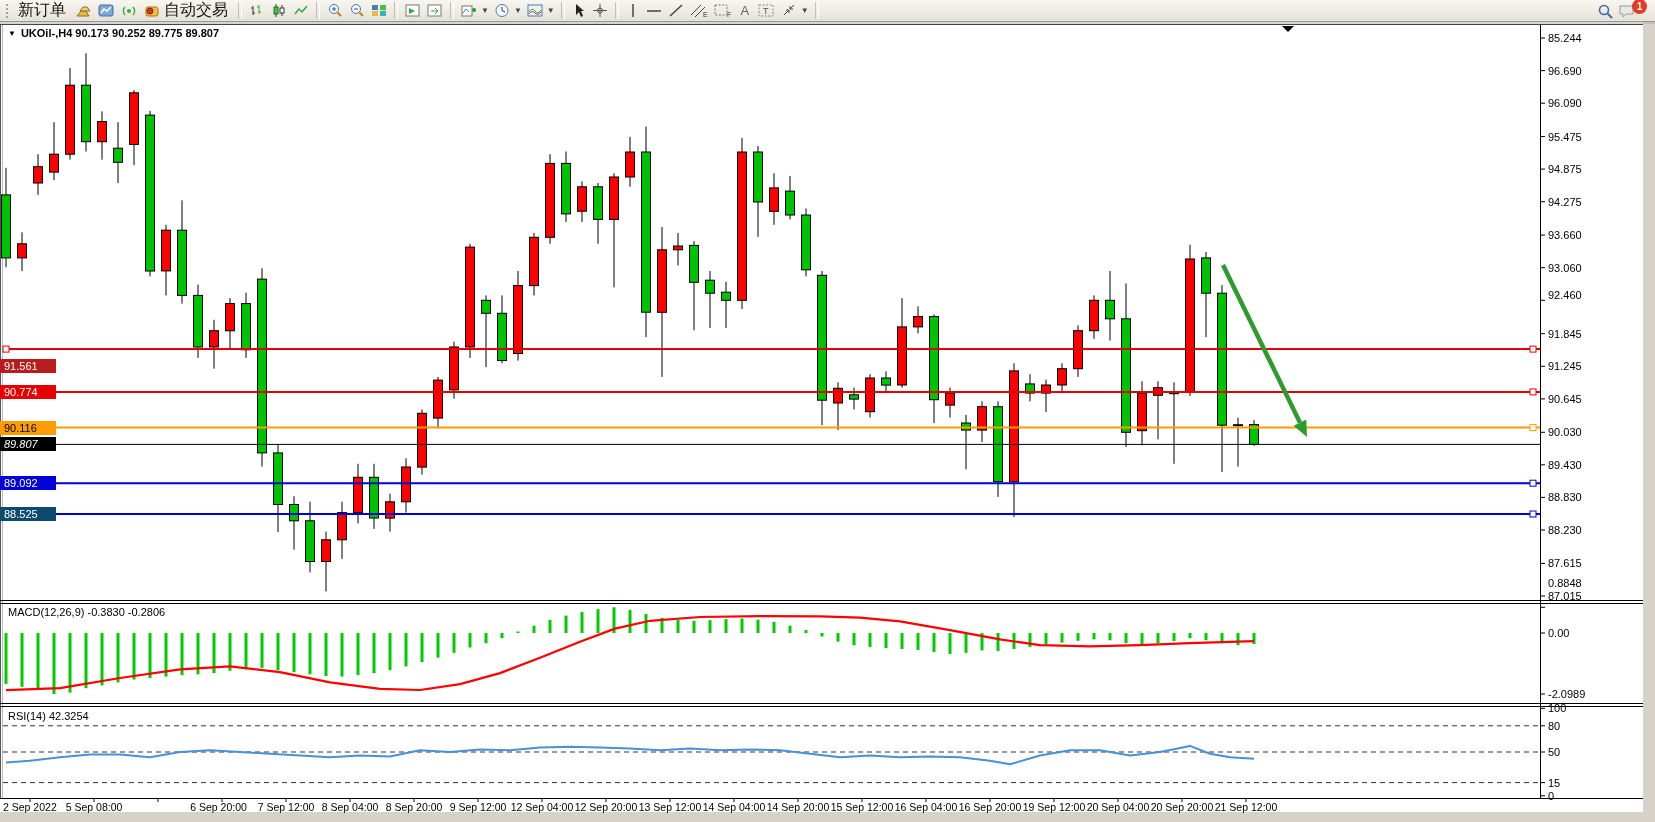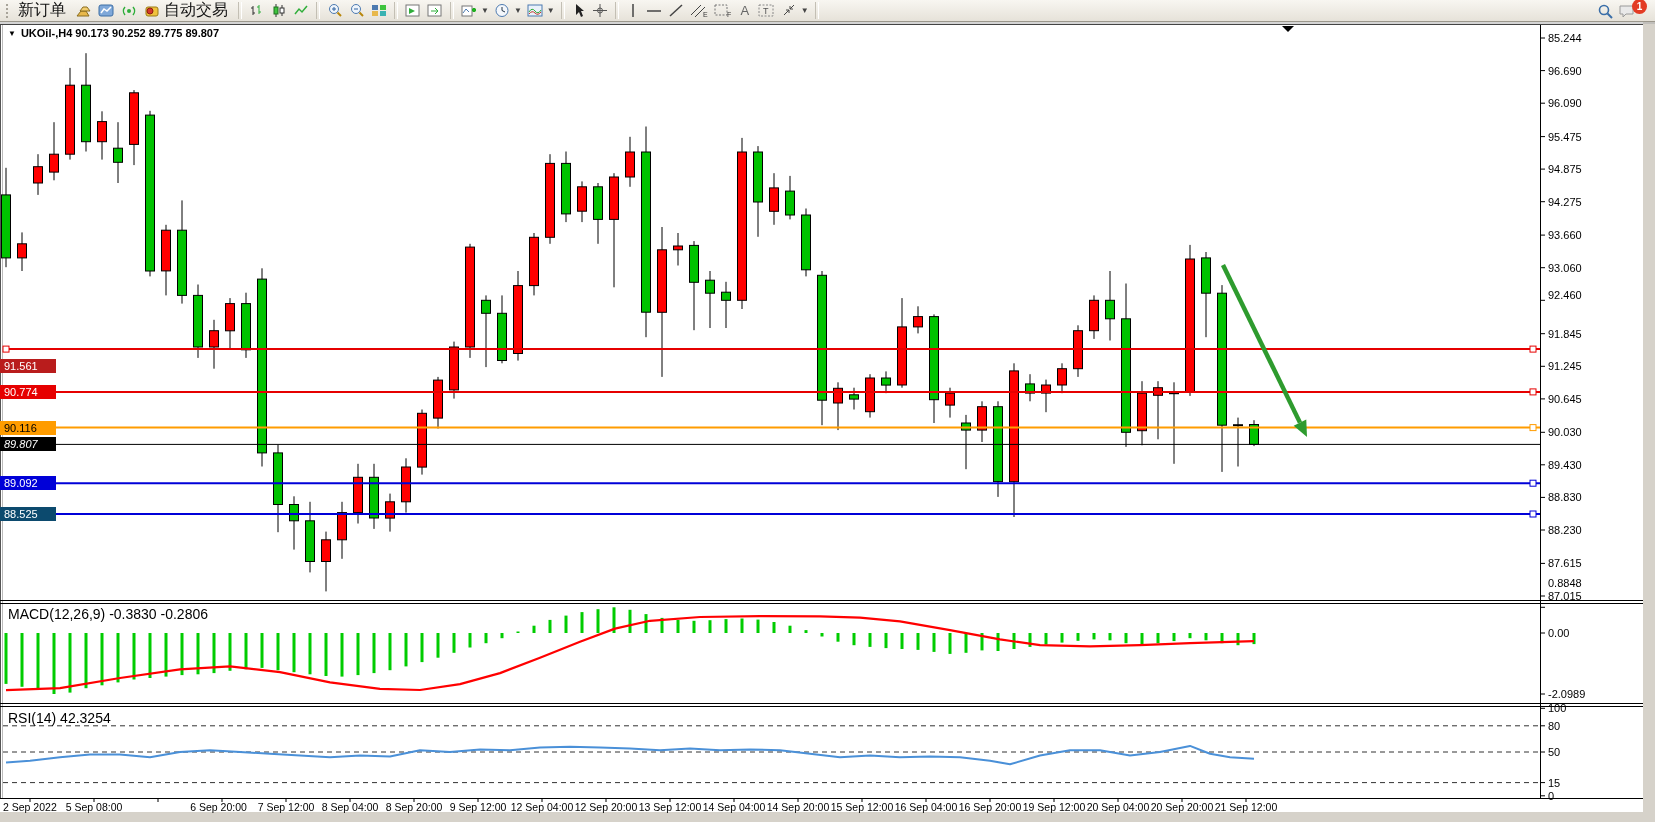--- a/index.html
+++ b/index.html
@@ -22,21 +22,21 @@
     font-weight:bold;display:flex;align-items:center;justify-content:center;margin-left:-8px;margin-top:-8px;}
   
   #chart-svg{position:absolute;left:0;top:0;z-index:5;}
   #labels{position:absolute;left:0;top:0;width:1655px;height:822px;z-index:10;pointer-events:none;}
   .axis-lab{position:absolute;font-size:11px;color:#000;white-space:nowrap;}
   .time-lab{position:absolute;font-size:10.5px;color:#000;white-space:nowrap;transform:translateX(-50%);}
   .price-badge{position:absolute;left:1542px;width:56px;height:14px;font-size:11px;line-height:14px;
     color:#fff;padding-left:4px;box-sizing:border-box;white-space:nowrap;}
   #chart-title{position:absolute;left:8px;top:27px;font-size:11px;font-weight:700;color:#000;z-index:11;}
   #chart-title .tri{font-size:8px;vertical-align:1px;margin-right:5px;}
-  .pane-label{position:absolute;left:8px;font-size:14px;color:#000;z-index:11;}
+  .pane-label{position:absolute;left:8px;font-size:11px;color:#000;z-index:11;}
 </style>
 </head>
 <body>
 <div id="stage">
 
   <div id="toolbar">
     <span class="grip"></span>
     <span class="tbtn">
       <span class="lbl-cn">新订单</span>
     </span>

